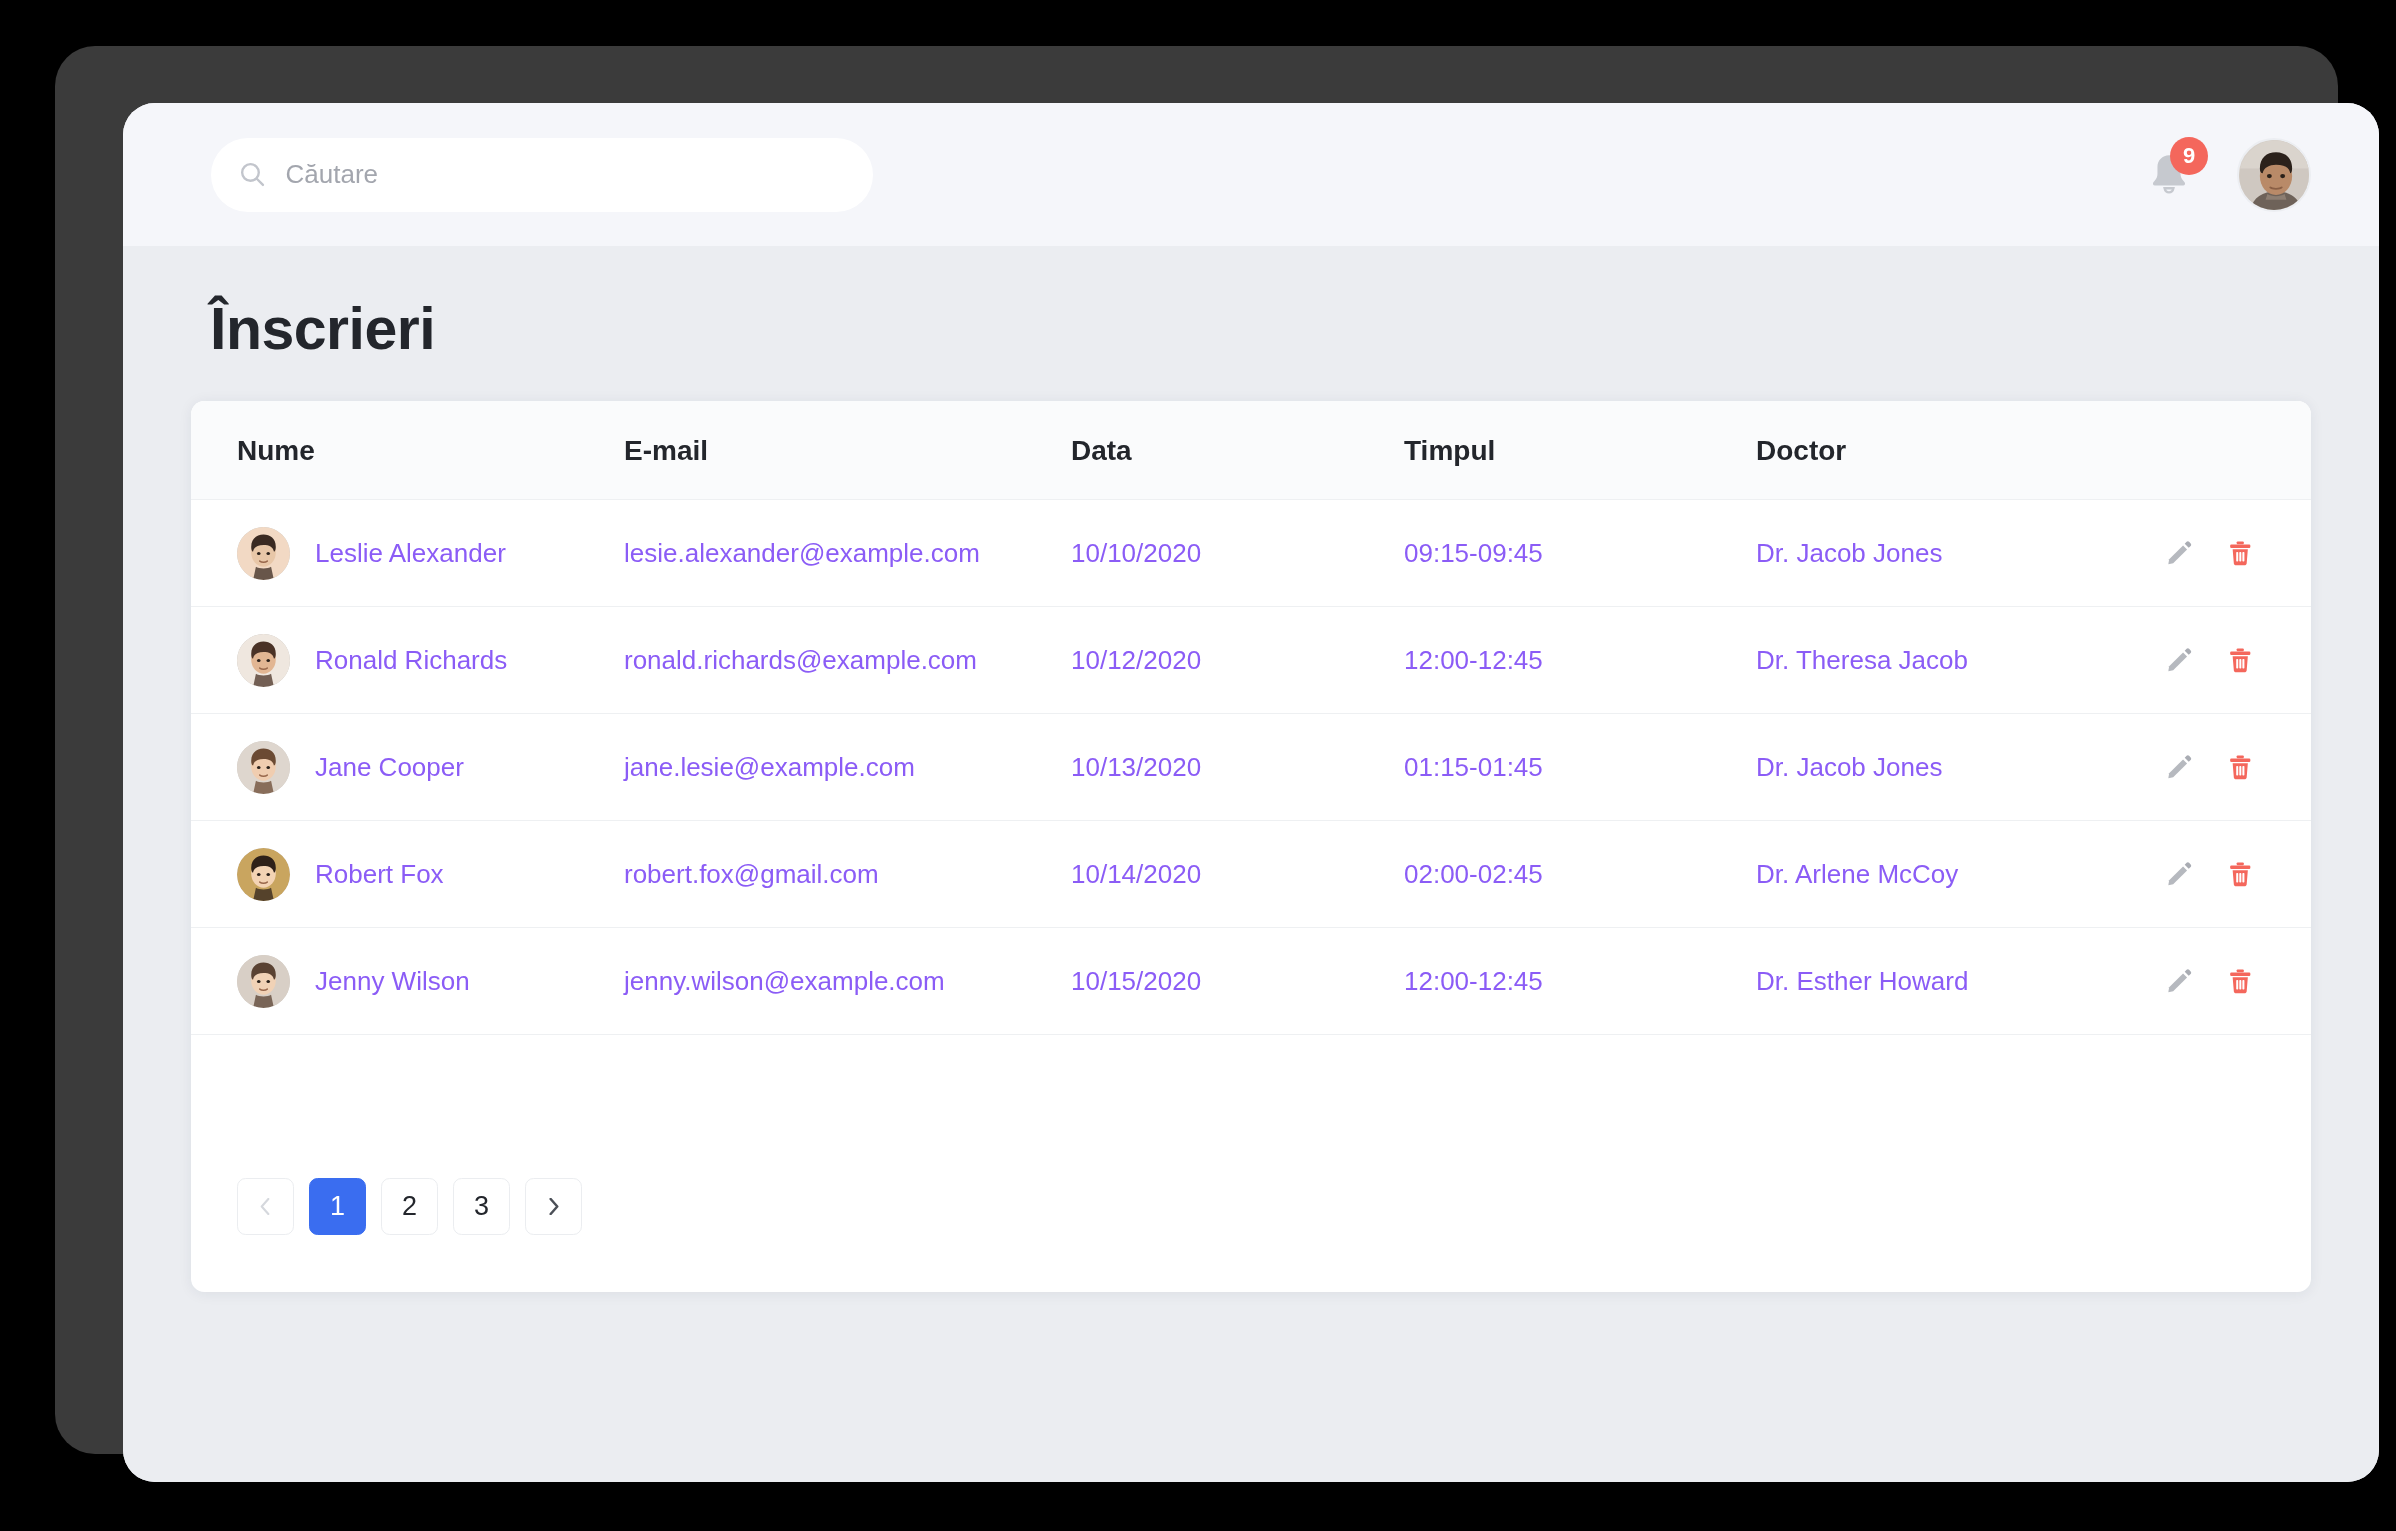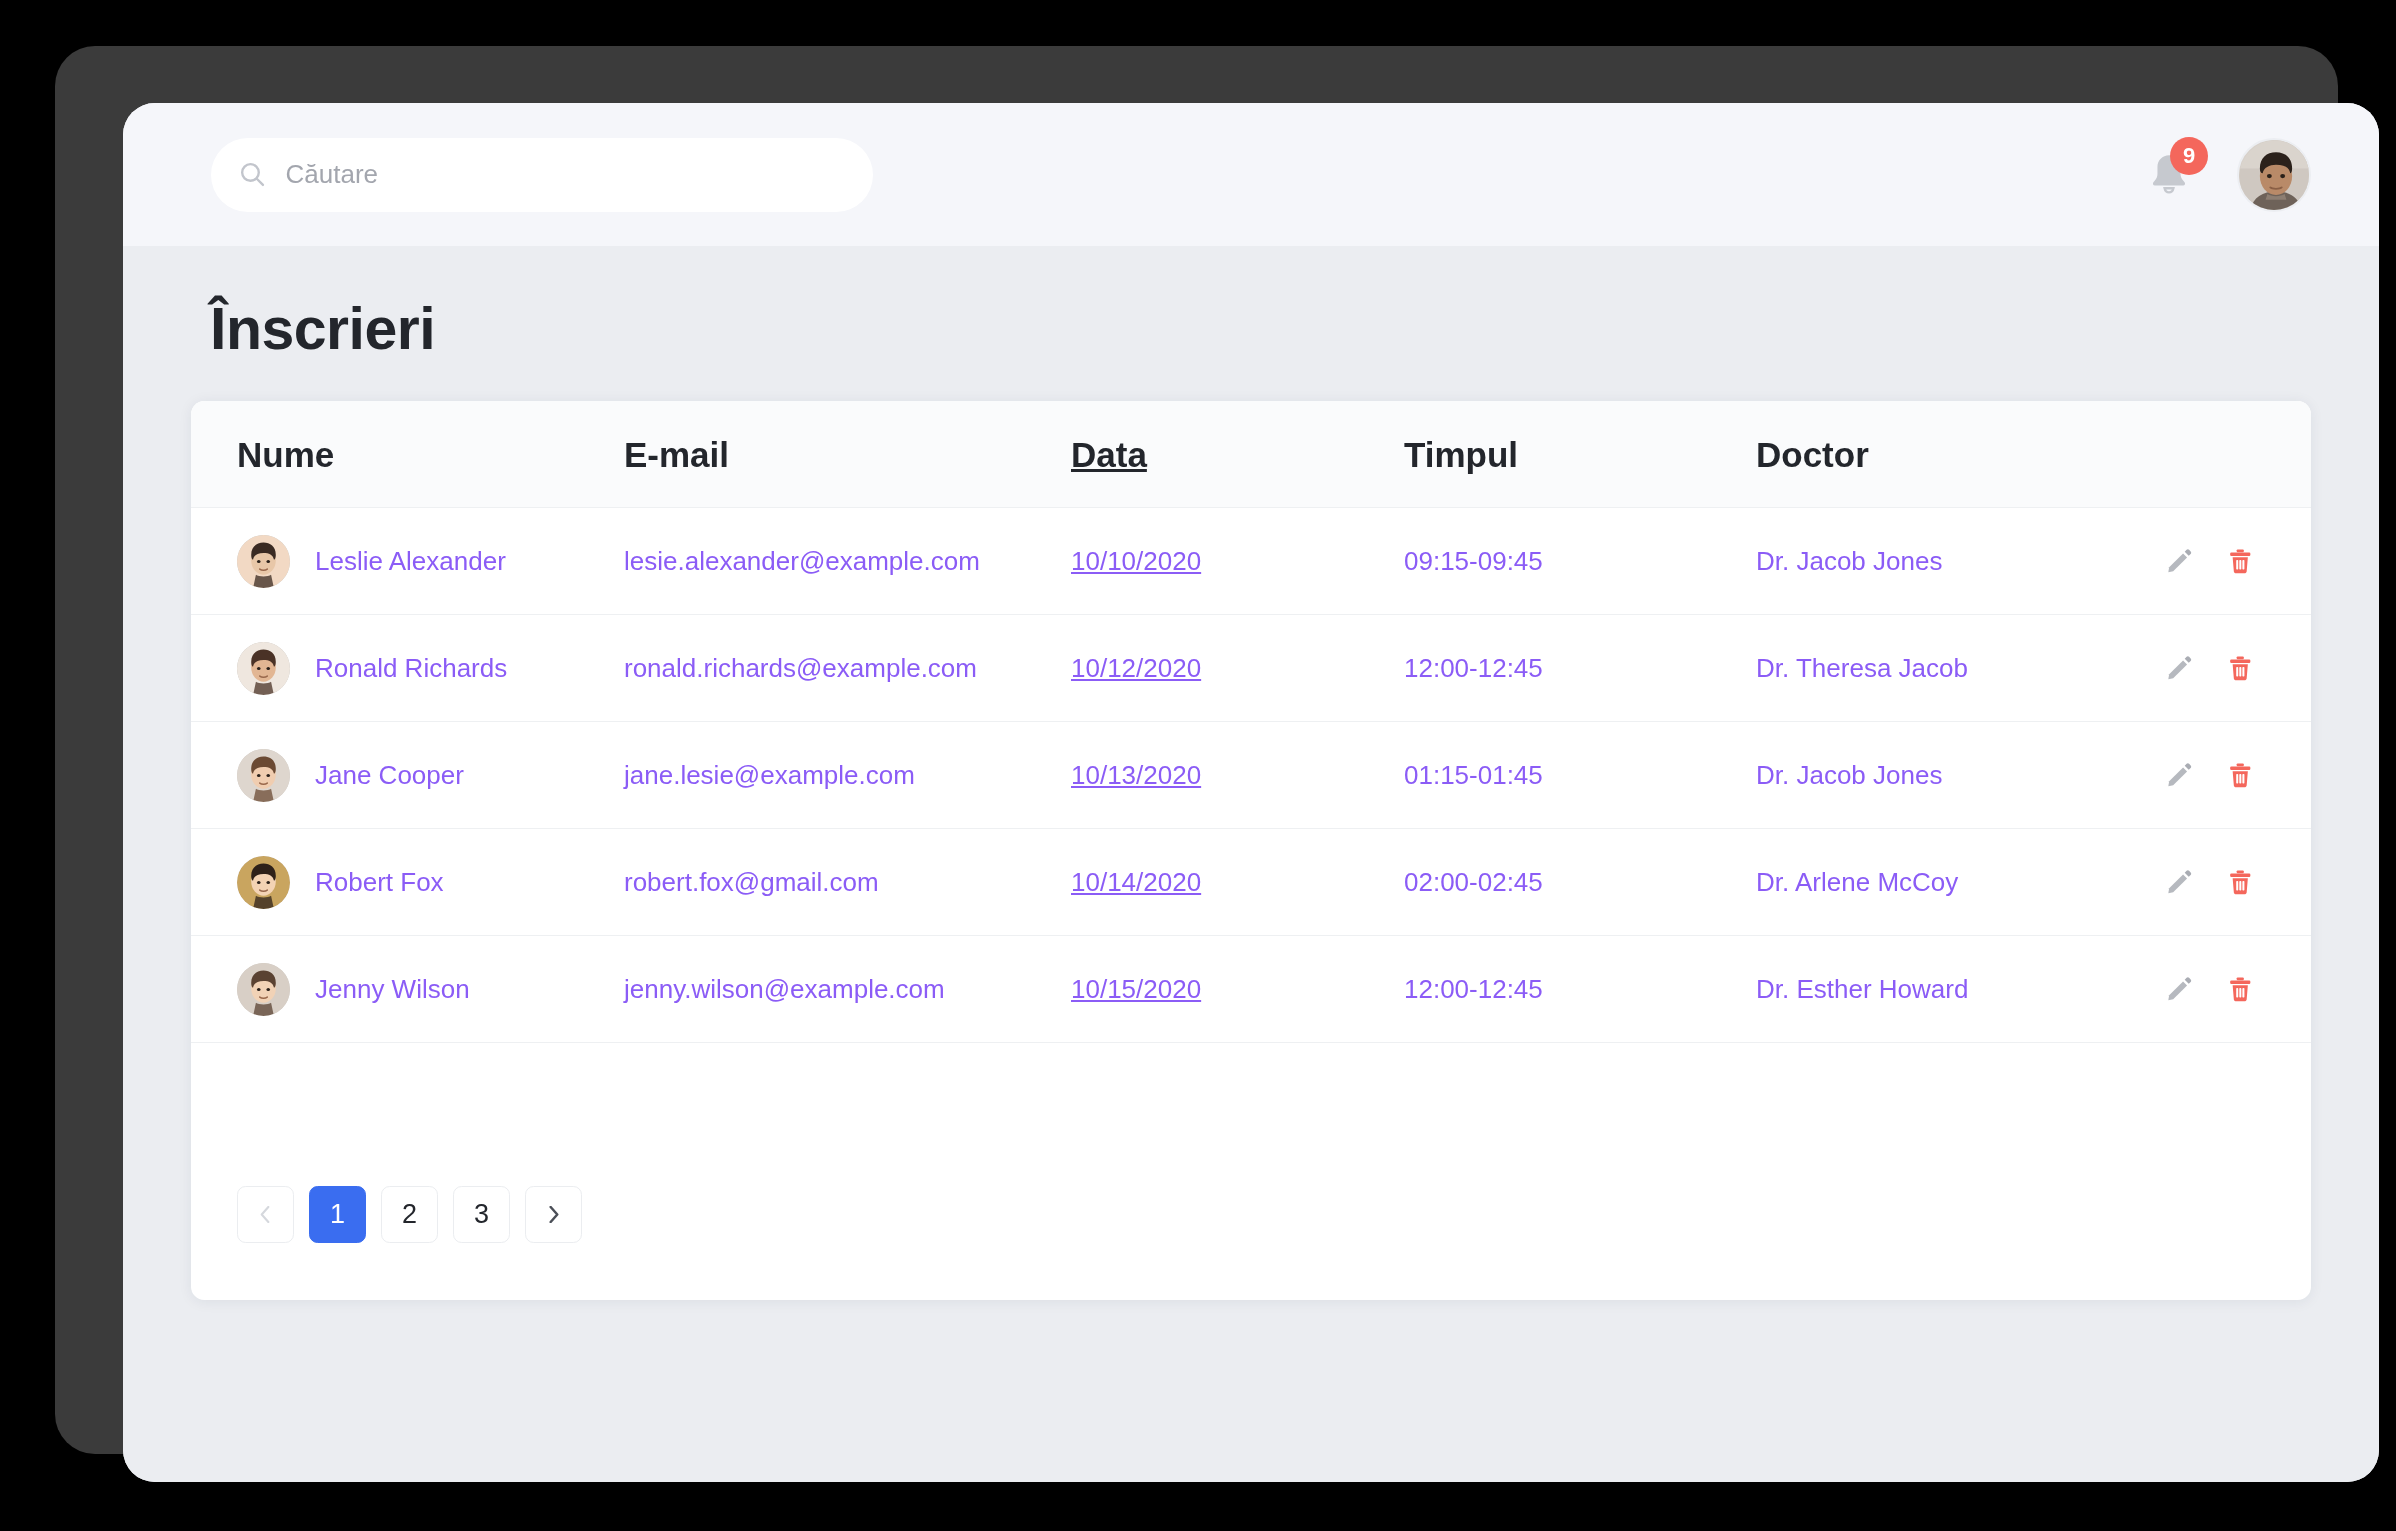--- a/index.html
+++ b/index.html
@@ -95,37 +95,37 @@
   .card {
     background: #ffffff;
     border-radius: 13.3px;
     box-shadow: 0 1.9px 13.3px rgba(30,40,70,0.07);
     overflow: hidden;
   }
   .table { width: 100%; border-collapse: collapse; table-layout: fixed; }
   .table thead tr { background: #fafbfc; }
   .table th {
     text-align: left;
-    font-size: 35px;
+    font-size: 28px;
     font-weight: bold;
     color: #23262c;
     padding: 34px 0 32px 0;
     border-bottom: 1.9px solid #eef0f2;
   }
   .table td {
     font-size: 26px;
     color: #8b5cf6;
     padding: 0;
     height: 107px;
     border-bottom: 1.9px solid #eef0f2;
     vertical-align: middle;
   }
   .col-name   { width: 433px; padding-left: 46px !important; }
   .col-email  { width: 447px; }
-  .col-date   { width: 333px; text-decoration: underline; }
+  .col-date   { width: 333px; }
   .col-time   { width: 352px; }
   .col-doctor { width: 409px; }
   .col-actions{ width: 171px; }
 
   .name-cell { display: flex; align-items: center; gap: 25px; }
   .row-avatar {
     width: 53px; height: 53px; border-radius: 50%;
     flex: 0 0 auto; overflow: hidden;
     background: #cfc9c2;
     position: relative;

